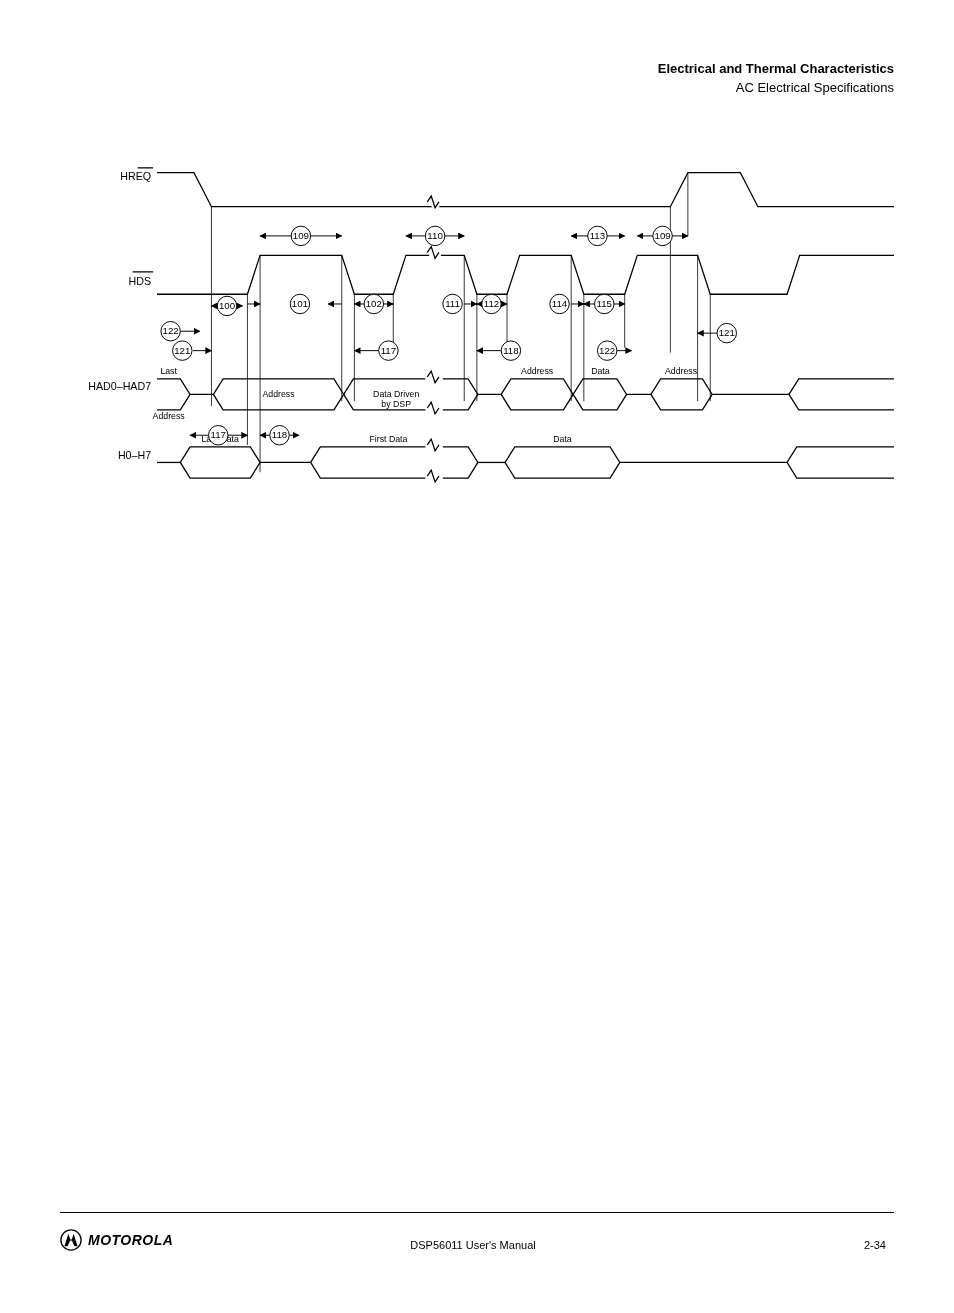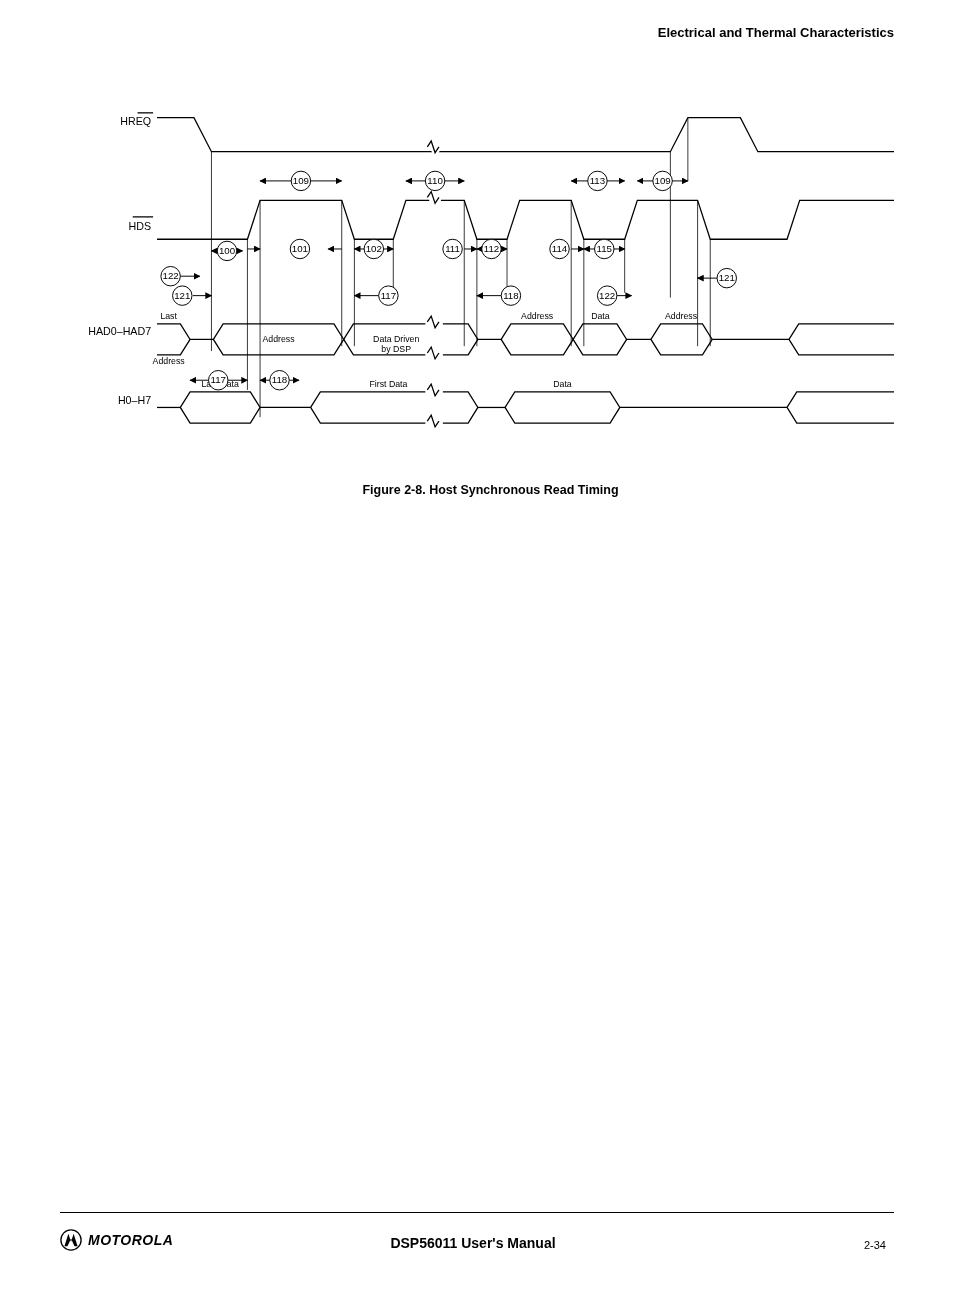--- a/index.html
+++ b/index.html
@@ -8,21 +8,21 @@
     background: #fff;
     font-family: Arial, Helvetica, sans-serif;
     color: #000;
     width: 954px;
   }
   .page {
     width: 954px;
     height: 1313px;
     position: relative;
     box-sizing: border-box;
-    padding: 24px 60px 30px 60px;
+    padding: 60px 60px 30px 60px;
   }
   .header-right {
     text-align: right;
     font-size: 13px;
     line-height: 1.45;
     margin-bottom: 8px;
   }
   .header-right .bold { font-weight: 700; }
   .figure-wrap {
     margin-top: 50px;
@@ -53,22 +53,22 @@
     bottom: 62px;
     font-size: 11px;
     display: flex;
     justify-content: space-between;
     align-items: flex-end;
   }
   .footer .center {
     position: absolute;
     left: 0; right: 0;
     text-align: center;
-    font-weight: 700;
-    font-size: 14px;
+    font-weight: 400;
+    font-size: 11px;
   }
   .foot-left {
     display: flex;
     align-items: center;
     gap: 6px;
     font-style: italic;
     font-weight: 700;
     font-size: 14px;
     letter-spacing: 0.5px;
   }
@@ -88,20 +88,21 @@
   .tlbl {
     font-size: 9px;
   }
 </style>
 </head>
 <body>
 
 <div class="page">
   <div class="header-right">
     <div class="bold">Electrical and Thermal Characteristics</div>
+    <div>AC Electrical Specifications</div>
   </div>
 
   <div class="figure-wrap">
     <svg class="diagram" viewBox="0 0 830 380">
 
       <defs>
         <marker id="ah" viewBox="0 0 10 10" refX="9" refY="5" markerWidth="7" markerHeight="7" orient="auto-start-reverse">
           <path d="M0,0 L10,5 L0,10 z" fill="#000"></path>
         </marker>
       </defs>
@@ -318,21 +319,20 @@
         <text class="tnum" x="135" y="293" text-anchor="middle">117</text>
       </g>
       <g>
         <line x1="178" y1="290" x2="218" y2="290" stroke="#000" marker-start="url(#ah)" marker-end="url(#ah)"></line>
         <circle cx="198" cy="290" r="10" fill="#fff" stroke="#000"></circle>
         <text class="tnum" x="198" y="293" text-anchor="middle">118</text>
       </g>
 
     </svg>
 
-    <div class="caption">Figure 2-8.   Host Synchronous Read Timing</div>
   </div>
 
   <div class="hr"></div>
 
   <div class="footer">
     <div class="foot-left">
       <svg class="mlogo" viewBox="0 0 100 100">
         <circle cx="50" cy="50" r="46" fill="none" stroke="#000" stroke-width="6"></circle>
         <path d="M20 78 L38 22 L50 58 L62 22 L80 78 L66 78 L50 44 L34 78 Z" fill="#000"></path>
       </svg>

